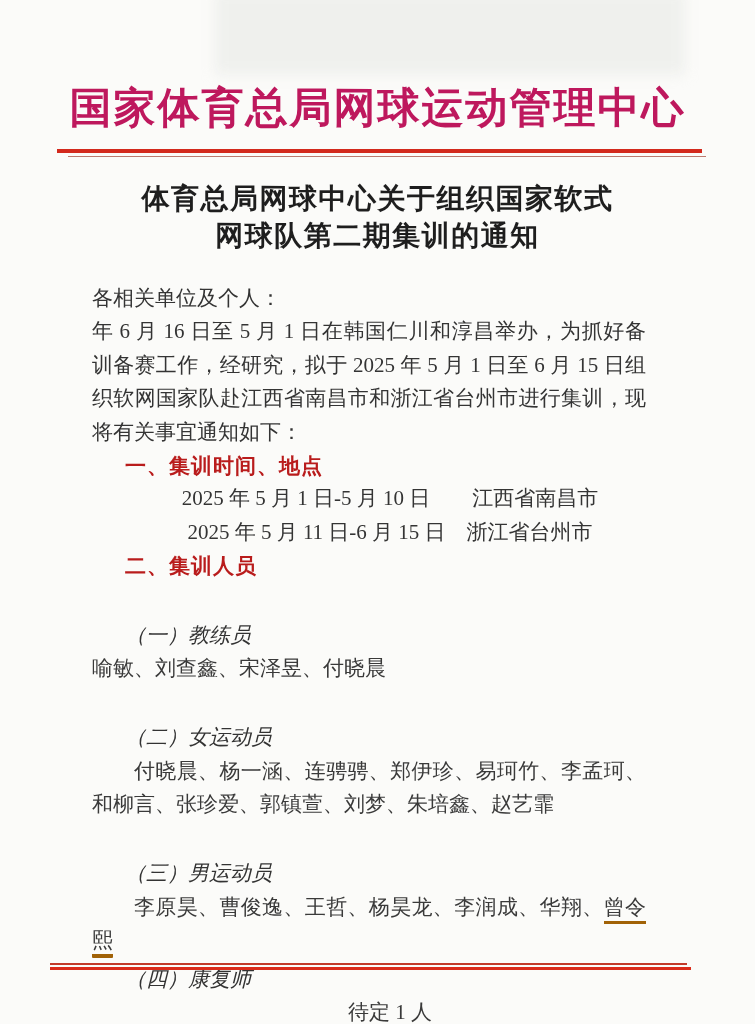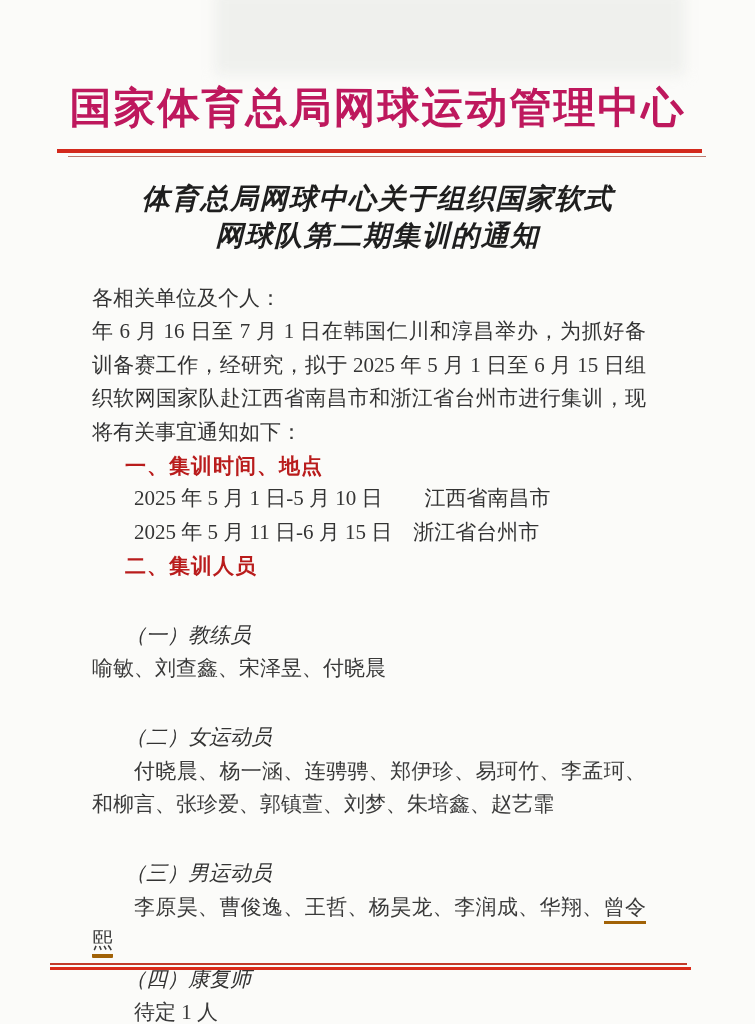--- a/index.html
+++ b/index.html
@@ -31,30 +31,29 @@
   .rule-top-thin{left:68px;top:156px;width:638px;height:1px;background:#bc7a70;}
   .rule-bottom-thin{left:50px;top:963px;width:637px;height:2px;background:#c23a2a;}
   .rule-bottom-main{left:50px;top:967px;width:641px;height:3px;background:#da2b1a;}
   .doc-title{
     position:absolute;left:0;top:180px;width:100%;
     text-align:center;
     font-size:28px;font-weight:bold;
     line-height:37px;
     letter-spacing:1.5px;
     color:#1e1e1e;
-    font-style:italic;
   }
   .body-text{
     position:absolute;left:92px;top:282px;width:554px;
     font-size:21px;
     color:#343434;
   }
   .bl{line-height:33.4px;height:33.4px;white-space:nowrap;}
   .j{white-space:normal;text-align:justify;text-align-last:justify;overflow:hidden;}
-  .ia{padding-left:42px;}
+  .ia{padding-left:42px;text-align:center;}
   .ib{padding-left:33px;}
   .hd{
     font-family:"Liberation Sans","DejaVu Sans",sans-serif;
     font-weight:bold;color:#b91c1c;letter-spacing:1px;
   }
   .kai{color:#3a3a3a;}
   .kai-h{font-style:italic;color:#333;margin-top:36px;}
   .gap{margin-top:5px;}
   .ru{
     border-bottom:4px solid #a16207;
@@ -74,21 +73,21 @@
   <div class="rule rule-top-main"></div>
   <div class="rule rule-top-thin"></div>
 
   <div class="doc-title">
     <div>体育总局网球中心关于组织国家软式</div>
     <div>网球队第二期集训的通知</div>
   </div>
 
   <div class="body-text">
     <div class="bl">各相关单位及个人：</div>
-    <div class="bl j">年 6 月 16 日至 7 月 1 日在韩国仁川和淳昌举办，为抓好备</div>
+    <div class="bl j">年 6 月 16 日至 5 月 1 日在韩国仁川和淳昌举办，为抓好备</div>
     <div class="bl j">训备赛工作，经研究，拟于 2025 年 5 月 1 日至 6 月 15 日组</div>
     <div class="bl j">织软网国家队赴江西省南昌市和浙江省台州市进行集训，现</div>
     <div class="bl">将有关事宜通知如下：</div>
     <div class="bl hd ib">一、集训时间、地点</div>
     <div class="bl ia">2025 年 5 月 1 日-5 月 10 日　　江西省南昌市</div>
     <div class="bl ia">2025 年 5 月 11 日-6 月 15 日　浙江省台州市</div>
     <div class="bl hd ib">二、集训人员</div>
     <div class="bl kai-h ib">（一）教练员</div>
     <div class="bl kai">喻敏、刘查鑫、宋泽昱、付晓晨</div>
     <div class="bl kai-h ib">（二）女运动员</div>

